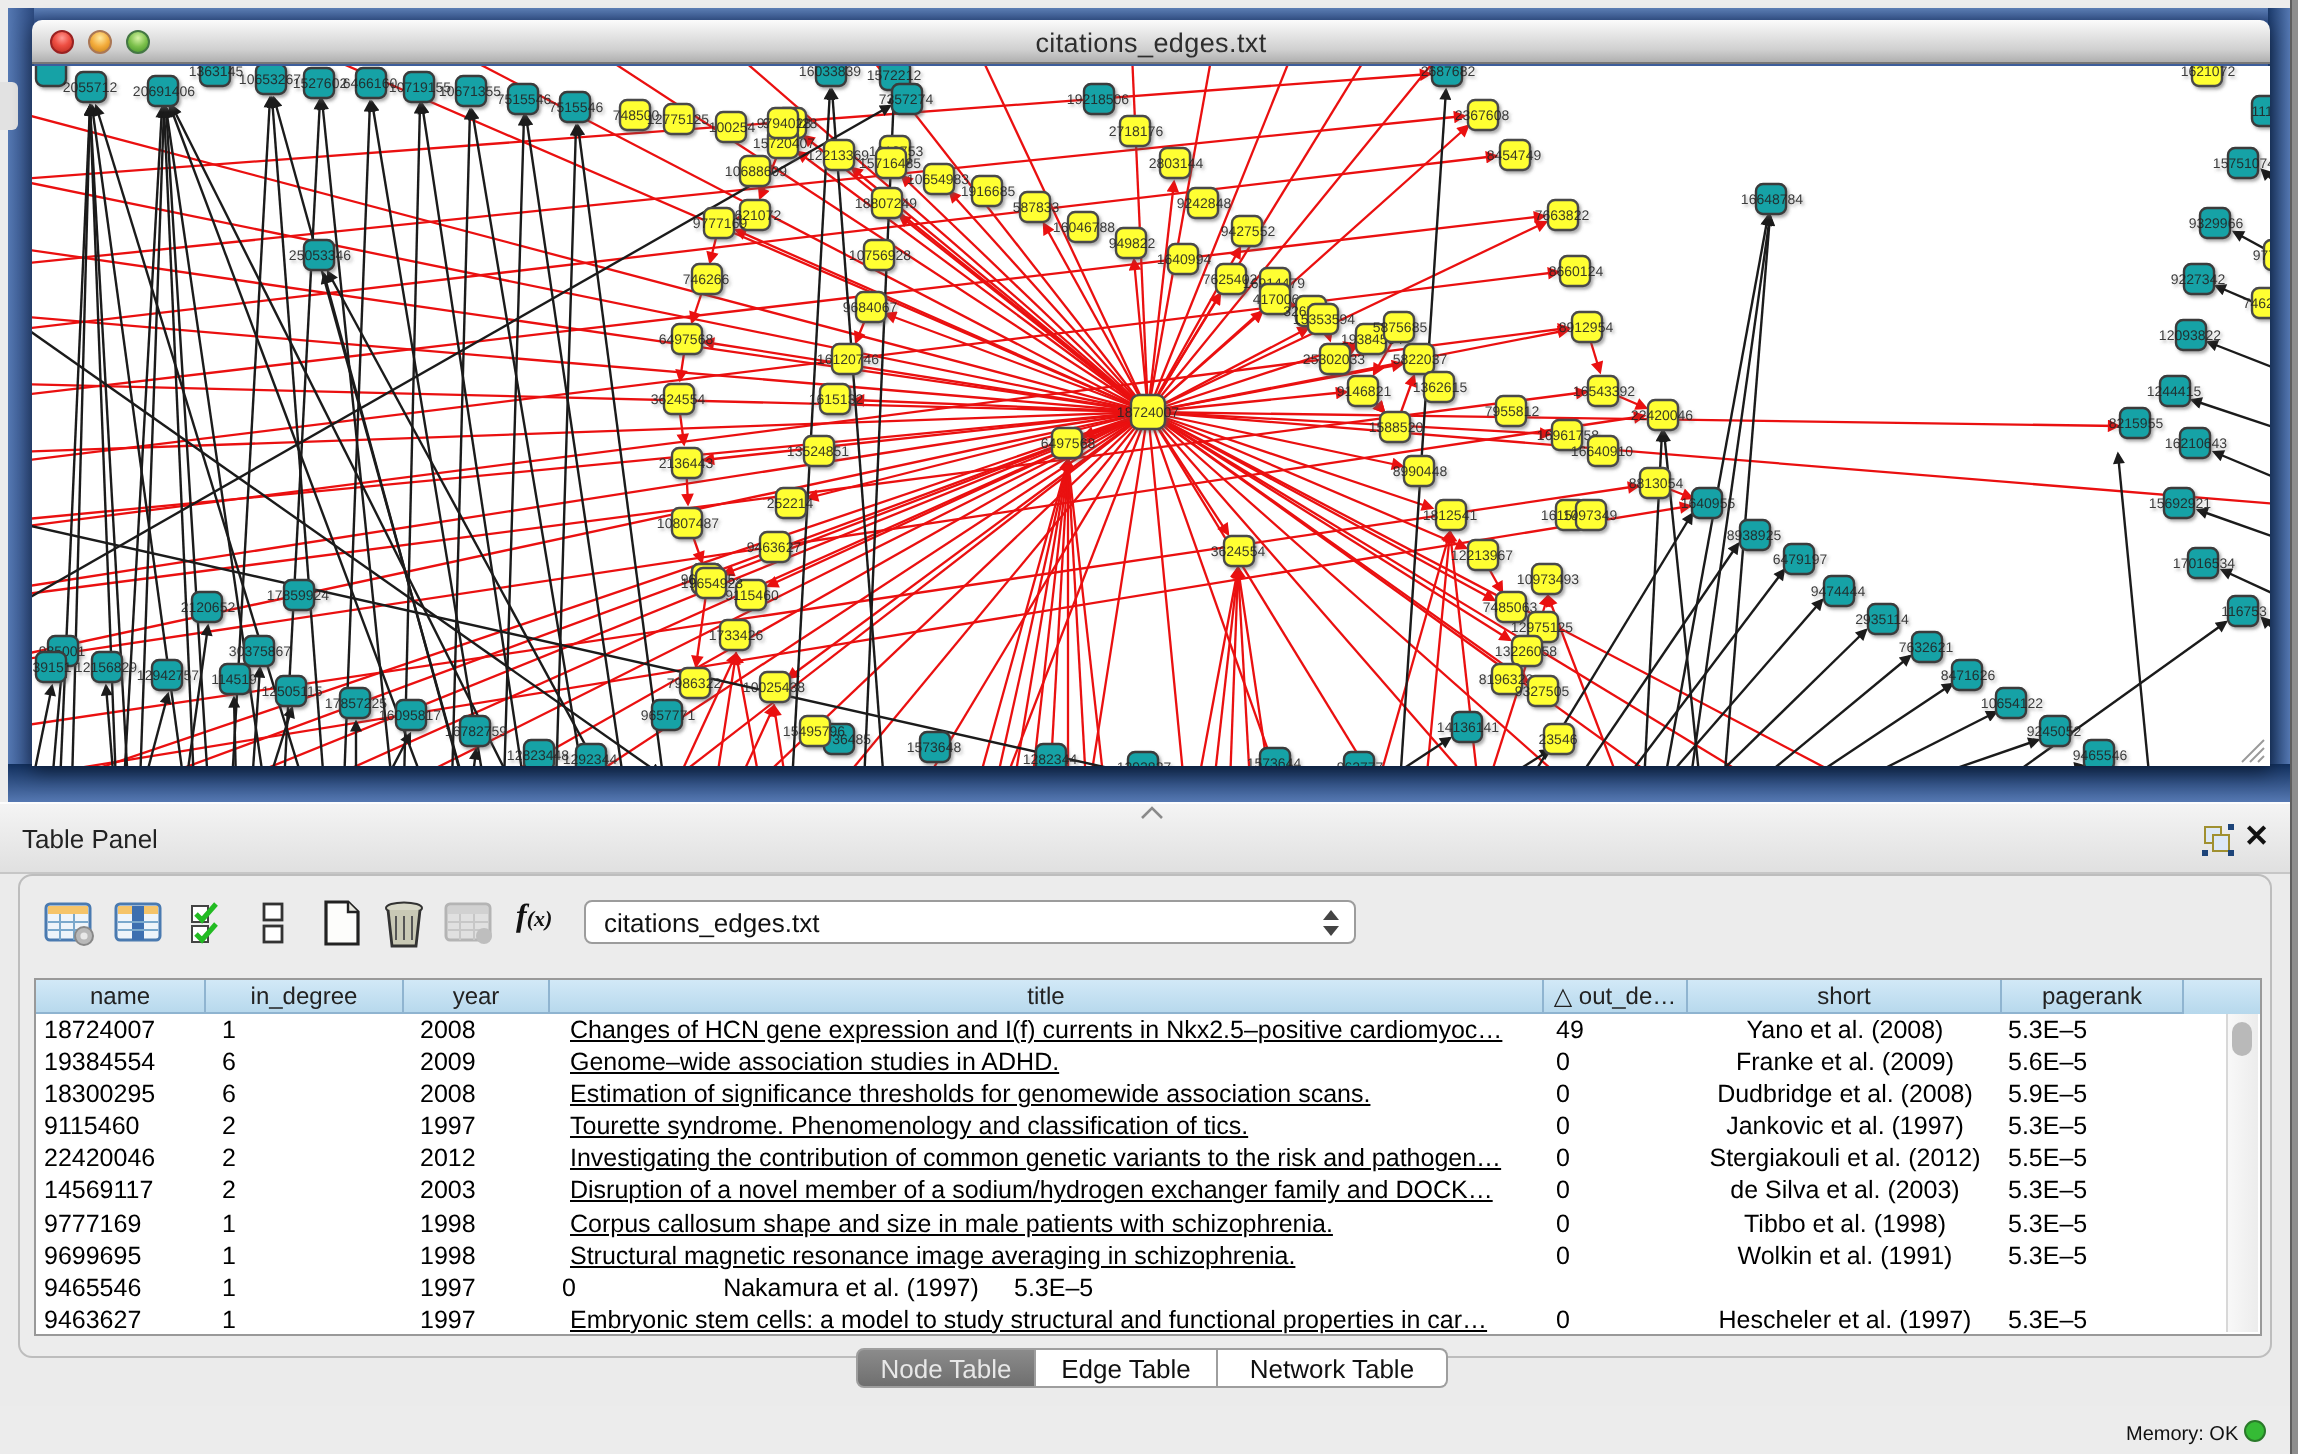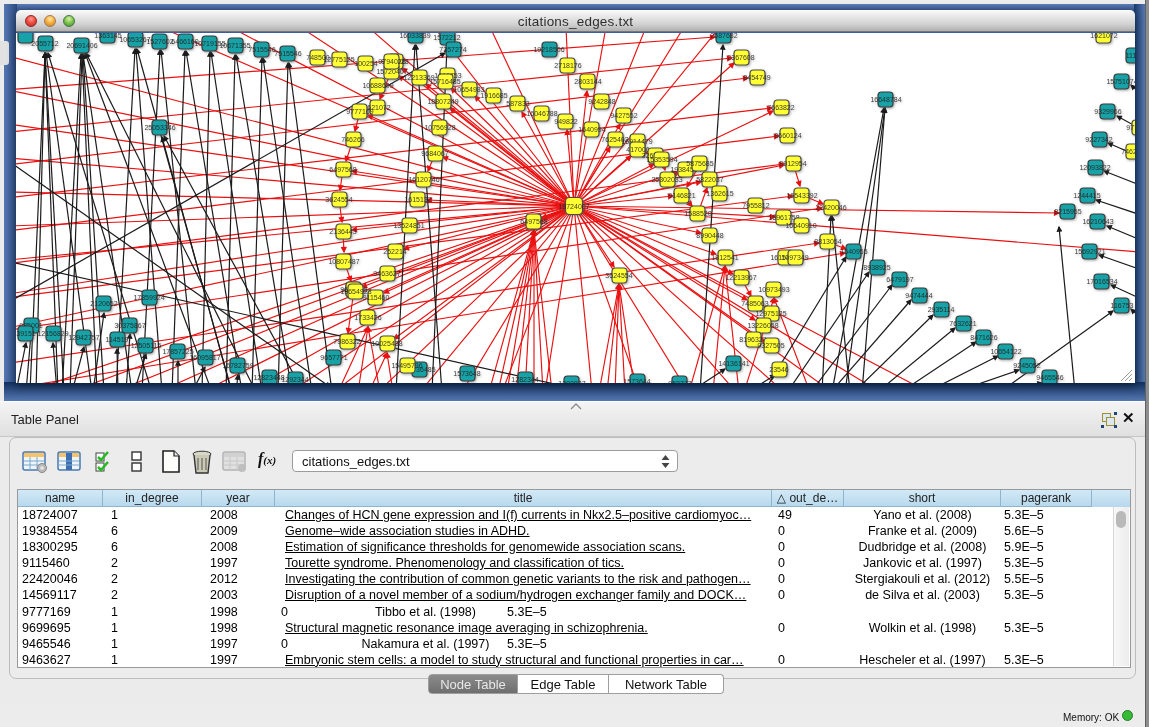--- a/index.html
+++ b/index.html
@@ -1001,31 +1001,32 @@
               <div class="c2">2003</div>
               <div class="c3">Disruption of a novel member of a sodium/hydrogen exchanger family and DOCK…</div>
               <div class="c4">0</div>
               <div class="c5">de Silva et al. (2003)</div>
               <div class="c6">5.3E–5</div>
             </div>
             <div class="tr">
               <div class="c0">9777169</div>
               <div class="c1">1</div>
               <div class="c2">1998</div>
+              <div class="c3">Corpus callosum shape and size in male patients with schizophrenia.</div>
               <div class="c4">0</div>
               <div class="c5">Tibbo et al. (1998)</div>
               <div class="c6">5.3E–5</div>
             </div>
             <div class="tr">
               <div class="c0">9699695</div>
               <div class="c1">1</div>
               <div class="c2">1998</div>
               <div class="c3">Structural magnetic resonance image averaging in schizophrenia.</div>
               <div class="c4">0</div>
-              <div class="c5">Wolkin et al. (1998)</div>
+              <div class="c5">Wolkin et al. (1991)</div>
               <div class="c6">5.3E–5</div>
             </div>
             <div class="tr">
               <div class="c0">9465546</div>
               <div class="c1">1</div>
               <div class="c2">1997</div>
               <div class="c4">0</div>
               <div class="c5">Nakamura et al. (1997)</div>
               <div class="c6">5.3E–5</div>
             </div>

